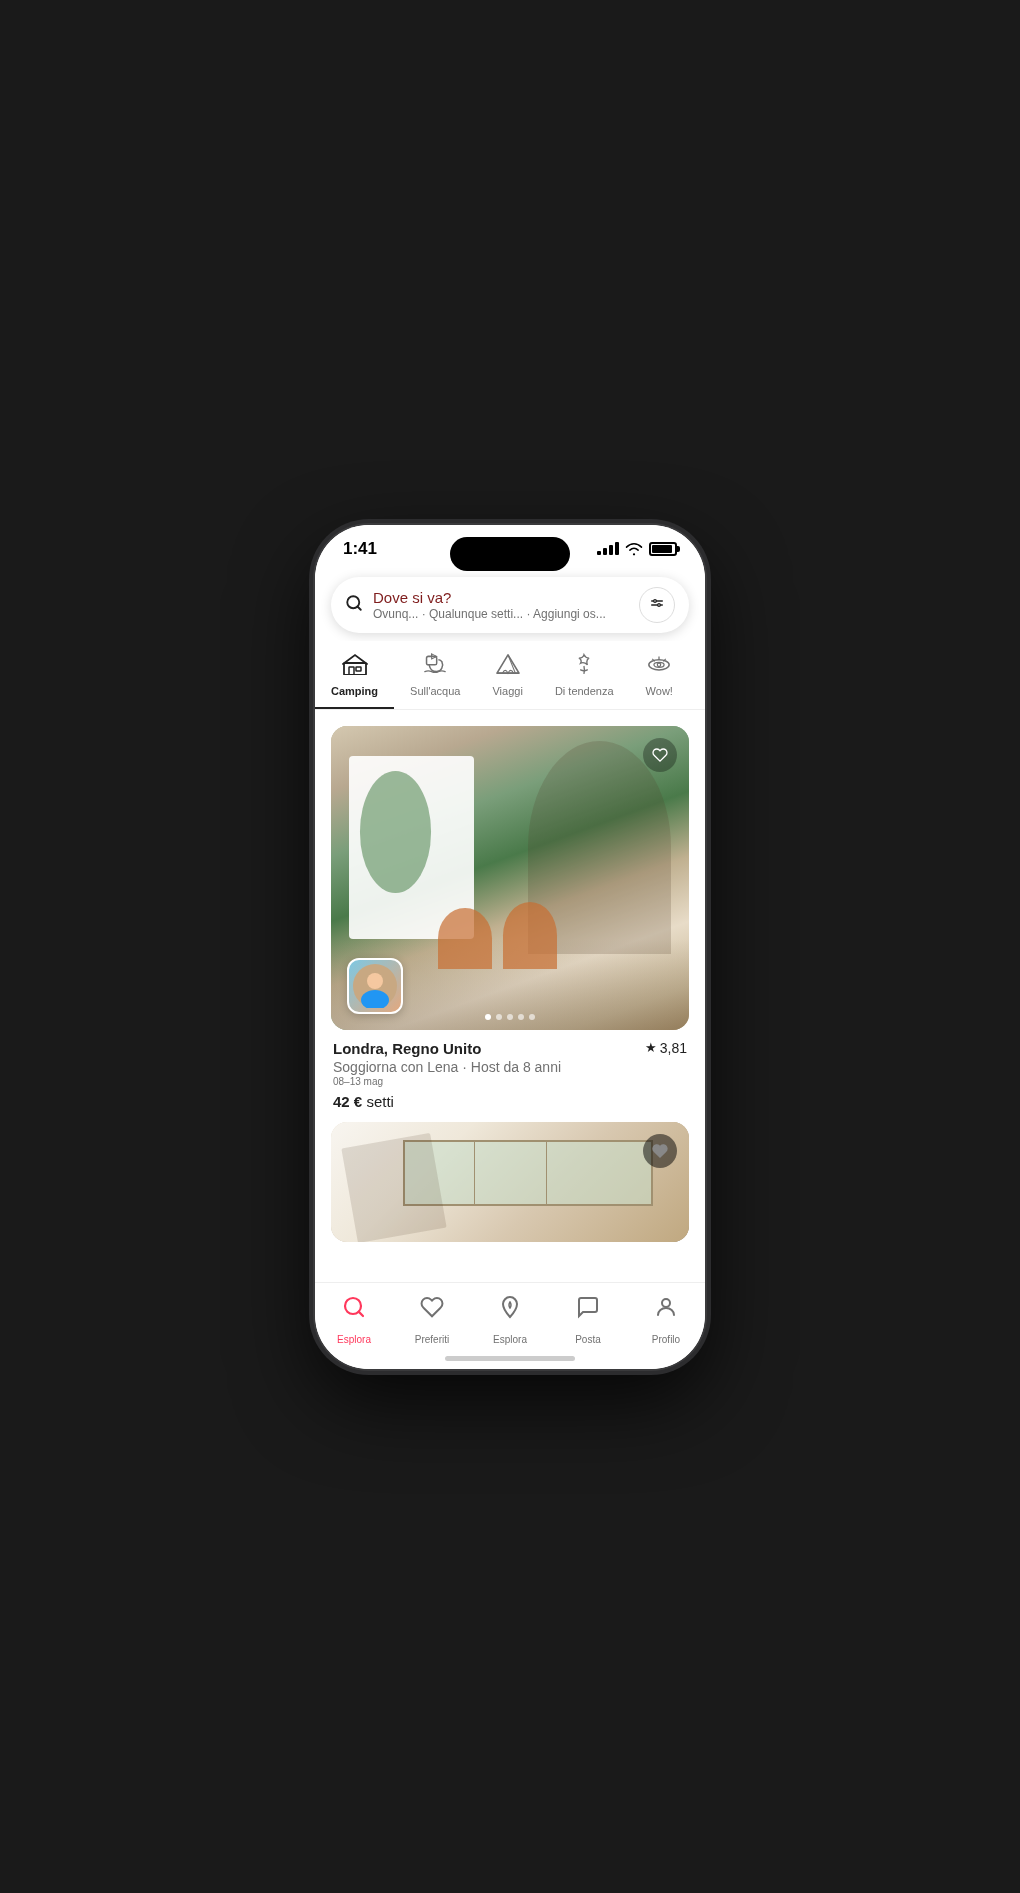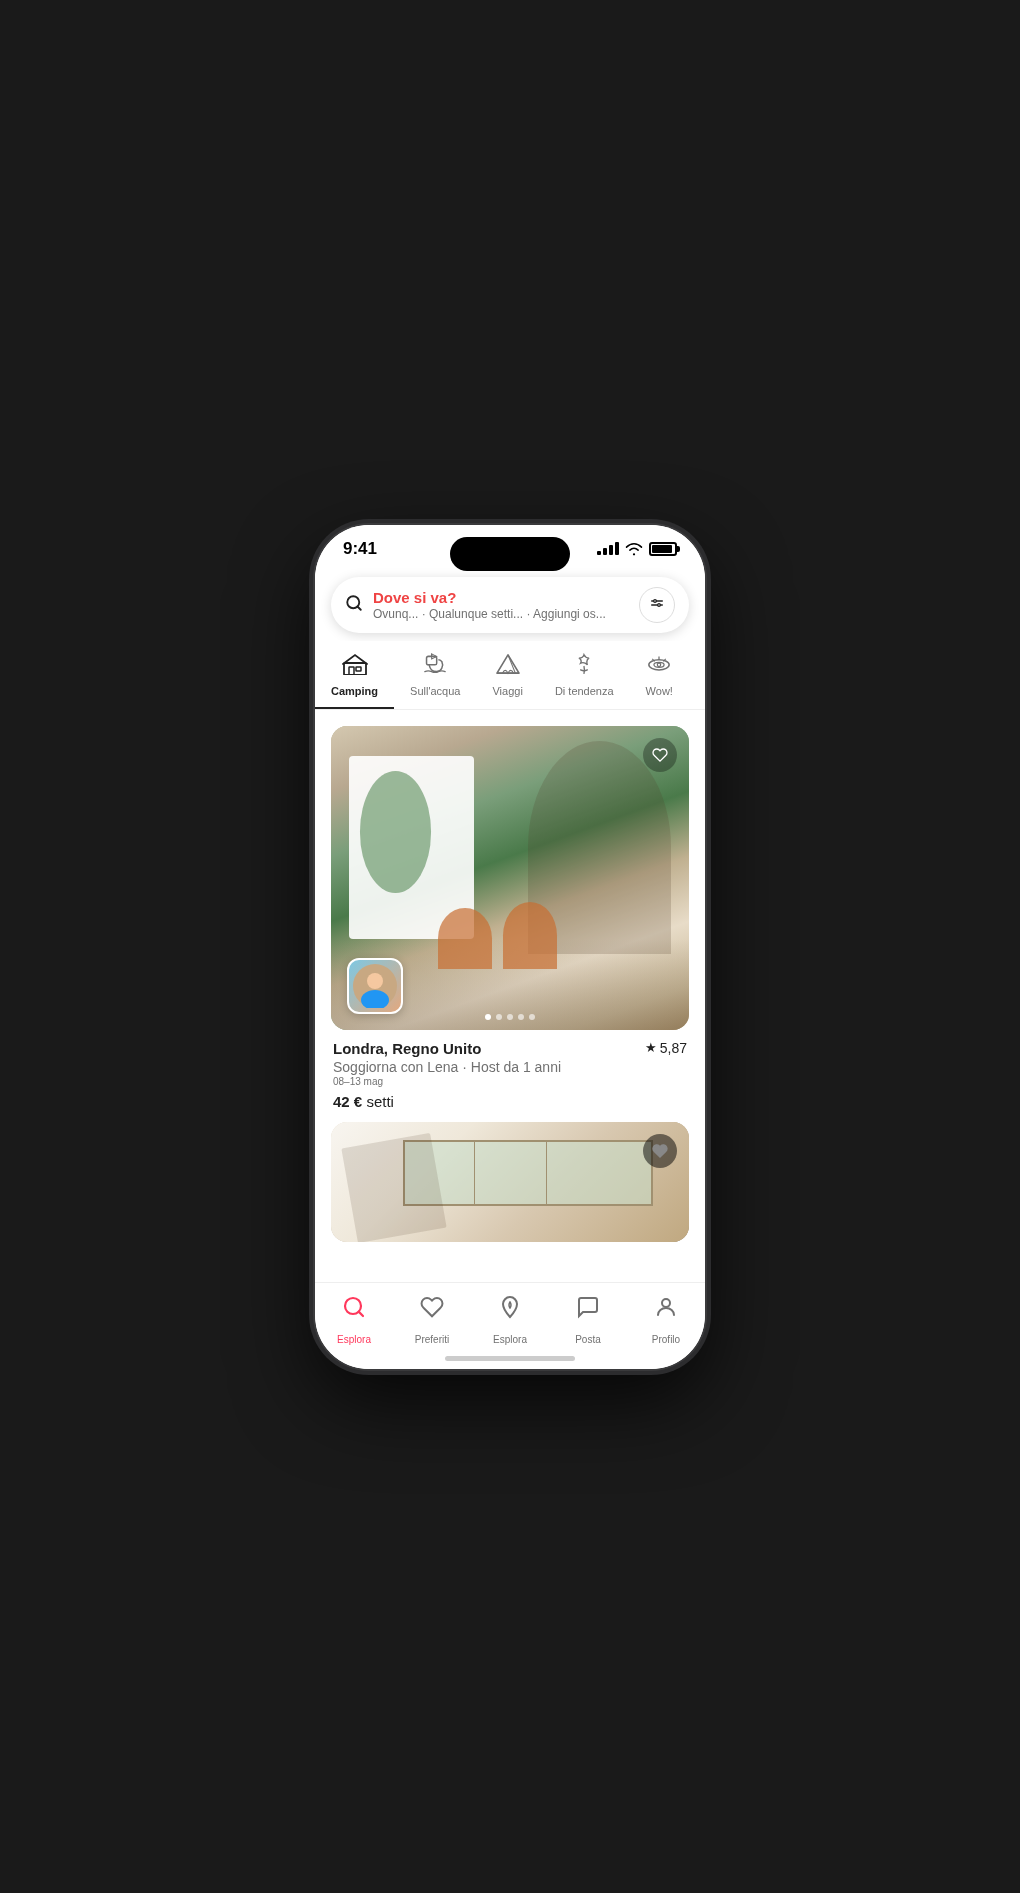--- a/index.html
+++ b/index.html
@@ -124,22 +124,22 @@
     }
     .search-icon-wrap {
       color: #222;
       flex-shrink: 0;
     }
     .search-text-wrap {
       flex: 1;
     }
     .search-title {
       font-size: 15px;
-      font-weight: 700;
-      color: #ef4444;
+      font-weight: 400;
+      color: #7f1d1d;
     }
     .search-subtitle {
       font-size: 12px;
       color: #717171;
       margin-top: 1px;
     }
     .filter-btn {
       width: 36px;
       height: 36px;
       border-radius: 50%;
@@ -370,21 +370,21 @@
 </head>
 <body>
 
 <div class="phone-outer">
 
   <div class="phone-screen">
 
     <div class="dynamic-island"></div>
 
     <div class="status-bar">
-      <span class="status-time">9:41</span>
+      <span class="status-time">1:41</span>
       <div class="status-icons">
         <div class="signal-bars">
           <div class="signal-bar" style="height:4px;"></div>
           <div class="signal-bar" style="height:7px;"></div>
           <div class="signal-bar" style="height:10px;"></div>
           <div class="signal-bar" style="height:13px;"></div>
         </div>
         <svg width="18" height="14" viewBox="0 0 24 18" fill="none">
           <path d="M12 14.5a1.5 1.5 0 1 1 0 3 1.5 1.5 0 0 1 0-3z" fill="#000"></path>
           <path d="M6.5 10.5C8 9 10 8 12 8s4 1 5.5 2.5" stroke="#000" stroke-width="2" stroke-linecap="round" fill="none"></path>
@@ -521,24 +521,24 @@
               <div class="dot"></div>
               <div class="dot"></div>
               <div class="dot"></div>
             </div>
           </div>
           <div class="listing-info">
             <div class="listing-top-row">
               <span class="listing-location">Londra, Regno Unito</span>
               <div class="listing-rating">
                 <span class="star-icon">★</span>
-                <span>5,87</span>
+                <span>3,81</span>
               </div>
             </div>
-            <div class="listing-host">Soggiorna con Lena · Host da 1 anni</div>
+            <div class="listing-host">Soggiorna con Lena · Host da 8 anni</div>
             <div class="listing-dates">08–13 mag</div>
             <div class="listing-price">
               <strong>42 €</strong>
               <span> </span>
               <span>setti</span>
             </div>
           </div>
         </div>
 
         <div class="listing-card">

